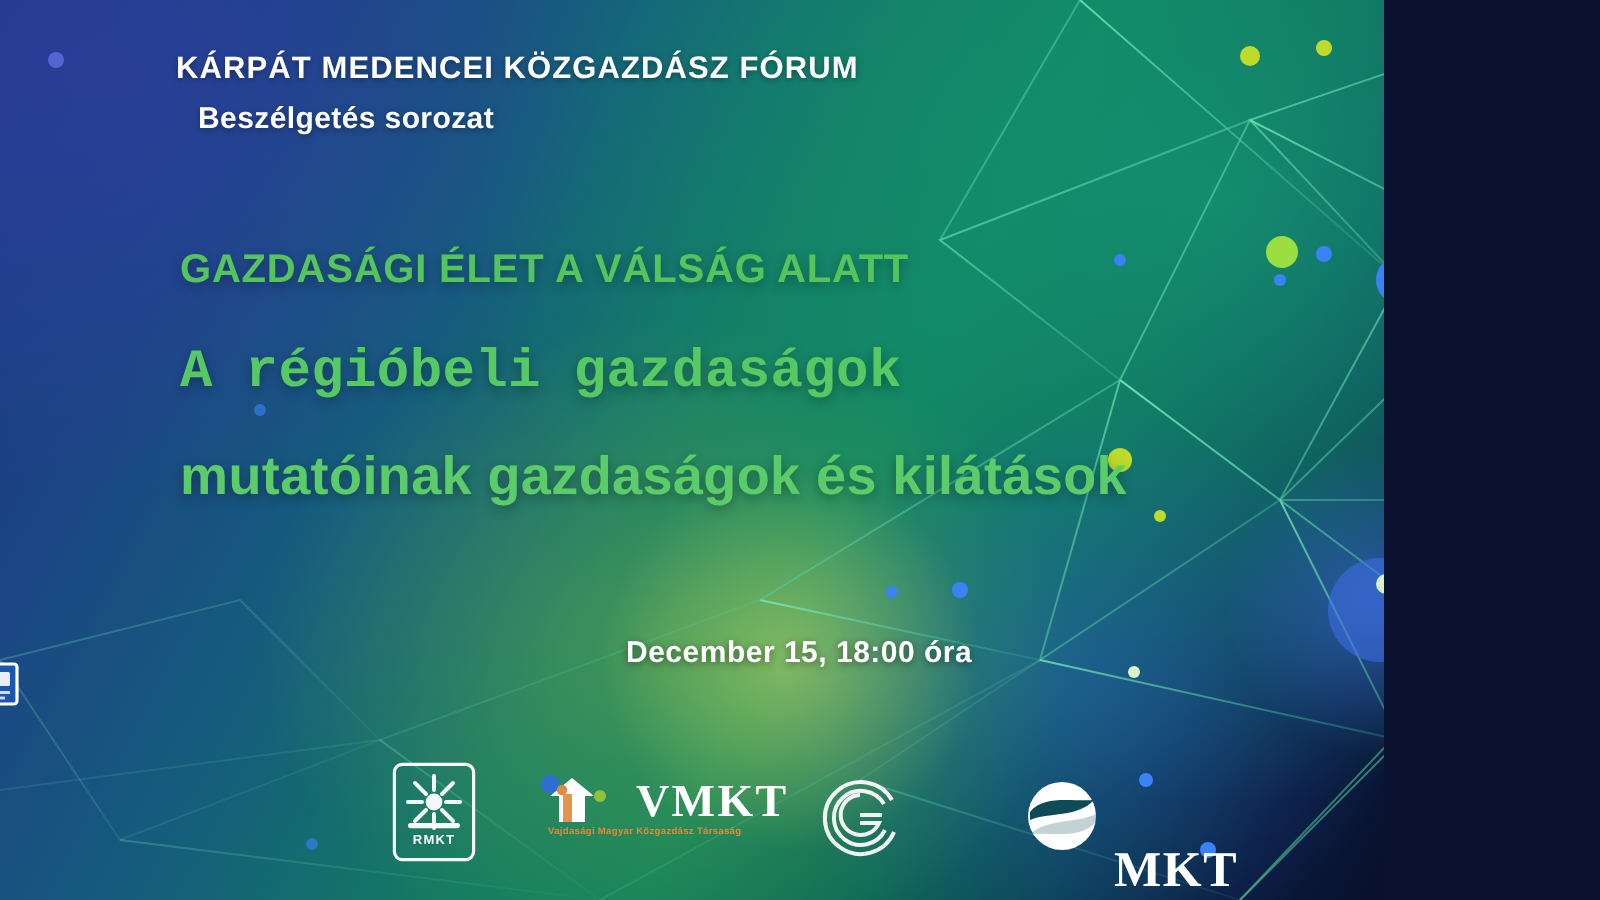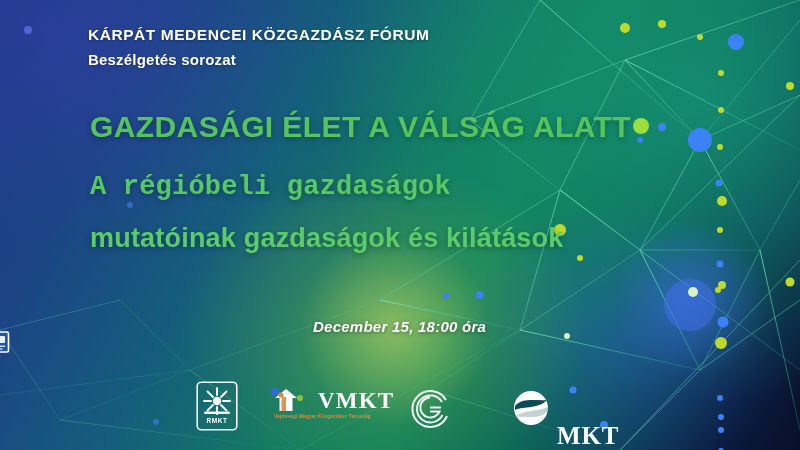--- a/index.html
+++ b/index.html
@@ -6,21 +6,21 @@
   * { margin:0; padding:0; box-sizing:border-box; }
   html, body {
     width:800px; height:450px;
     background:#0b1230;
     font-family:"Liberation Sans", sans-serif;
     overflow:hidden;
   }
 
   #poster {
     position:relative;
-    width:800px; height:450px;
+    width:692px; height:450px;
     overflow:hidden;
     background:
       radial-gradient(ellipse 360px 300px at 8% 8%,  rgba(52,62,168,0.55) 0%, rgba(52,62,168,0) 70%),
       radial-gradient(ellipse 300px 240px at 48% 72%, rgba(176,206,74,0.30) 0%, rgba(176,206,74,0) 68%),
       radial-gradient(ellipse 240px 200px at 78% 76%, rgba(52,96,220,0.40) 0%, rgba(52,96,220,0) 70%),
       radial-gradient(ellipse 520px 420px at 88% 22%, rgba(22,150,120,0.75) 0%, rgba(13,92,86,0) 72%),
       linear-gradient(118deg,
         #1d3a86 0%,
         #1b4584 17%,
         #155d7c 33%,
@@ -42,25 +42,26 @@
   }
   .kicker-1 {
     font-size:15.5px; font-weight:bold; letter-spacing:0.55px;
     line-height:22px; white-space:nowrap;
     text-shadow:0 1px 3px rgba(0,0,0,0.35);
   }
   .kicker-2 {
     font-size:15px; font-weight:bold; letter-spacing:0.2px;
     line-height:22px; margin-top:3px; white-space:nowrap;
     text-shadow:0 1px 3px rgba(0,0,0,0.35);
+    margin-left:11px;
   }
 
   .headline {
-    position:absolute; left:90px; top:110px;
-    font-size:30px; font-weight:bold; letter-spacing:0.4px;
+    position:absolute; left:90px; top:124px;
+    font-size:20px; font-weight:bold; letter-spacing:0.4px;
     color:#56c45c; white-space:nowrap;
     text-shadow:0 2px 6px rgba(0,0,0,0.30);
     text-align:right;
   }
   .sub-1 {
     position:absolute; left:90px; top:172px;
     font-size:27px; font-weight:bold; letter-spacing:0.2px;
     color:#57c964; white-space:nowrap;
     text-shadow:0 2px 6px rgba(0,0,0,0.30);
     font-family:Liberation Mono, monospace;
@@ -70,21 +71,20 @@
     font-size:27px; font-weight:bold; letter-spacing:0.2px;
     color:#5ccb6a; white-space:nowrap;
     text-shadow:0 2px 6px rgba(0,0,0,0.30);
   }
 
   .datetime {
     position:absolute; left:313px; top:318px;
     font-size:15px; font-weight:bold; letter-spacing:0.25px;
     color:#ffffff; white-space:nowrap;
     text-shadow:0 1px 4px rgba(0,0,0,0.45);
-    font-style:italic;
   }
 
   
   .online-badge {
     position:absolute; left:4px; top:313px;
     width:84px; height:38px;
     background:linear-gradient(180deg,#2f6ec4 0%,#2162ba 55%,#1c57ab 100%);
     display:flex; align-items:center; justify-content:center;
   }
   .online-badge span {

